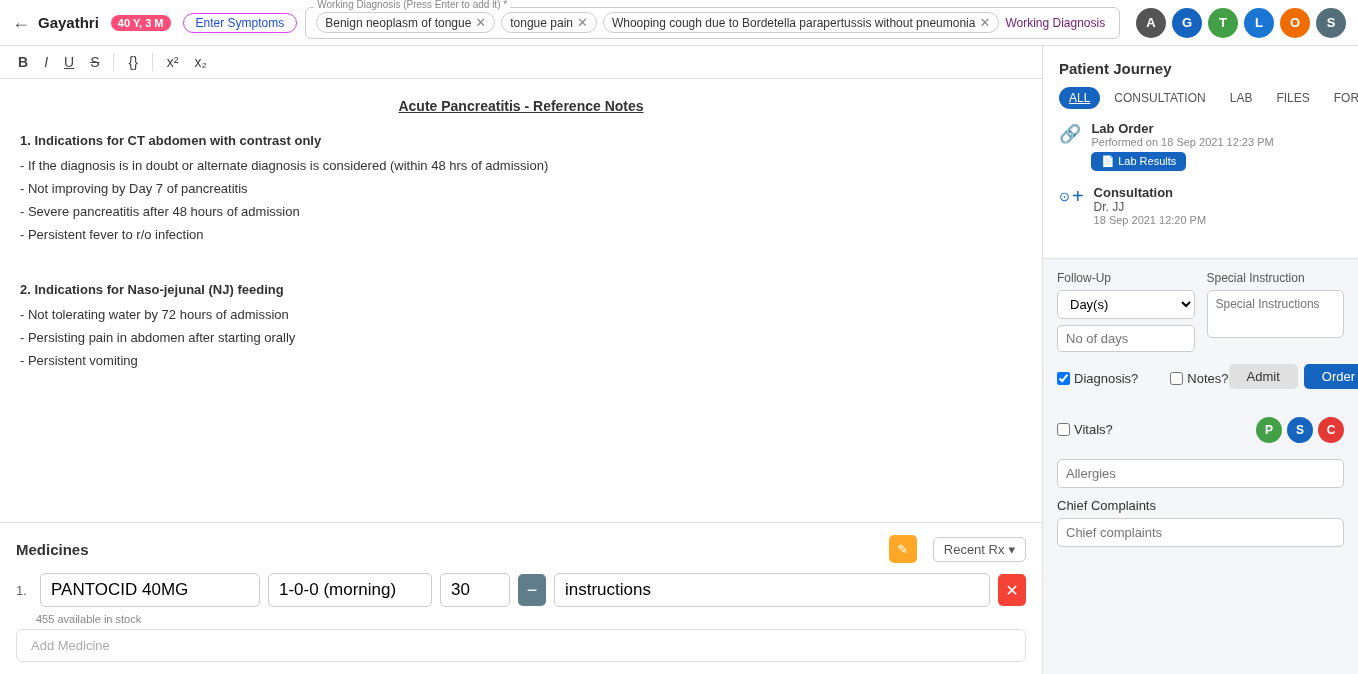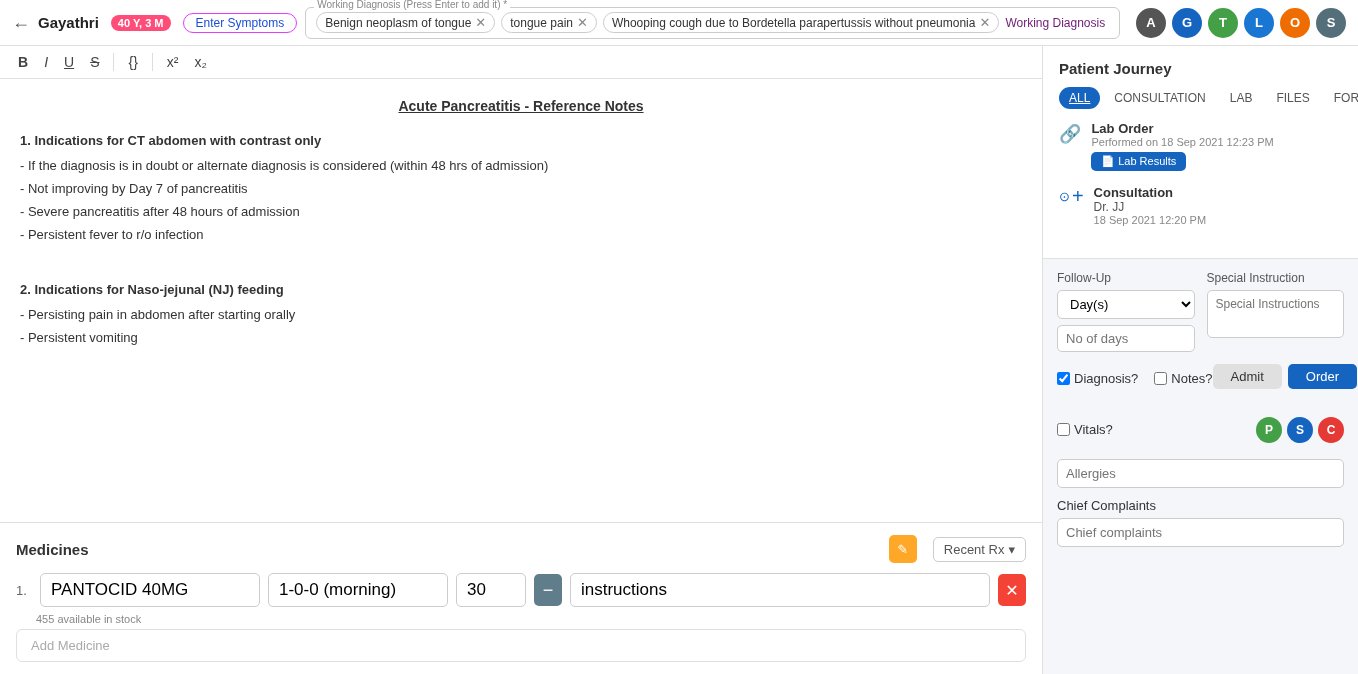--- a/index.html
+++ b/index.html
@@ -81,21 +81,21 @@
       width: 28px; height: 28px; cursor: pointer; display: flex; align-items: center; justify-content: center;
       font-size: 13px; margin-right: 8px;
     }
     .med-row { display: flex; align-items: center; gap: 8px; margin-bottom: 6px; }
     .med-number { color: #666; font-size: 13px; min-width: 16px; }
     .med-field {
       border: 1px solid #ccc; border-radius: 5px; padding: 6px 10px;
       font-size: 17px; background: #fff; outline: none;
     }
     .med-name { width: 220px; }
-    .med-freq { width: 180px; }
+    .med-freq { width: 164px; }
     .med-days { width: 70px; }
     .med-minus-btn {
       background: #607d8b; color: #fff; border: none; border-radius: 5px;
       width: 28px; height: 32px; cursor: pointer; font-size: 18px; display: flex; align-items: center; justify-content: center;
     }
     .med-instructions { flex: 1; }
     .med-delete-btn {
       background: #f44336; color: #fff; border: none; border-radius: 5px;
       width: 28px; height: 32px; cursor: pointer; font-size: 16px; display: flex; align-items: center; justify-content: center;
     }
@@ -139,21 +139,21 @@
       font-size: 13px; background: #fff; margin-bottom: 6px;
     }
     .text-input {
       width: 100%; border: 1px solid #ccc; border-radius: 5px; padding: 5px 8px;
       font-size: 13px; background: #fff;
     }
     .special-instructions-textarea {
       width: 100%; border: 1px solid #ccc; border-radius: 5px; padding: 6px 8px;
       font-size: 12px; background: #fff; resize: none; height: 48px; color: #aaa;
     }
-    .checkboxes-row { display: flex; align-items: center; gap: 16px; margin-bottom: 16px; }
+    .checkboxes-row { display: flex; align-items: center; gap: 32px; margin-bottom: 16px; }
     .checkbox-label { display: flex; align-items: center; gap: 4px; font-size: 13px; cursor: pointer; }
     .action-buttons { display: flex; gap: 6px; justify-content: flex-end; margin-bottom: 20px; }
     .admit-btn {
       background: #e0e0e0; color: #333; border: none; border-radius: 5px;
       padding: 5px 18px; font-size: 13px; cursor: pointer;
     }
     .order-btn {
       background: #1565c0; color: #fff; border: none; border-radius: 5px;
       padding: 5px 18px; font-size: 13px; cursor: pointer;
     }
@@ -228,20 +228,21 @@
 
     <div class="editor-area">
       <h3>Acute Pancreatitis - Reference Notes</h3>
       <p class="section-title">1. Indications for CT abdomen with contrast only</p>
       <p>- If the diagnosis is in doubt or alternate diagnosis is considered (within 48 hrs of admission)</p>
       <p>- Not improving by Day 7 of pancreatitis</p>
       <p>- Severe pancreatitis after 48 hours of admission</p>
       <p>- Persistent fever to r/o infection</p>
       <br>
       <p class="section-title">2. Indications for Naso-jejunal (NJ) feeding</p>
+      <p>- Not tolerating water by 72 hours of admission</p>
       <p>- Persisting pain in abdomen after starting orally</p>
       <p>- Persistent vomiting</p>
     </div>
 
     <div class="medicines-section">
       <div class="medicines-header">
         <span class="medicines-title">Medicines</span>
         <div style="display:flex;align-items:center;gap:8px">
           <button class="edit-icon-btn">
             <span>✎</span>

